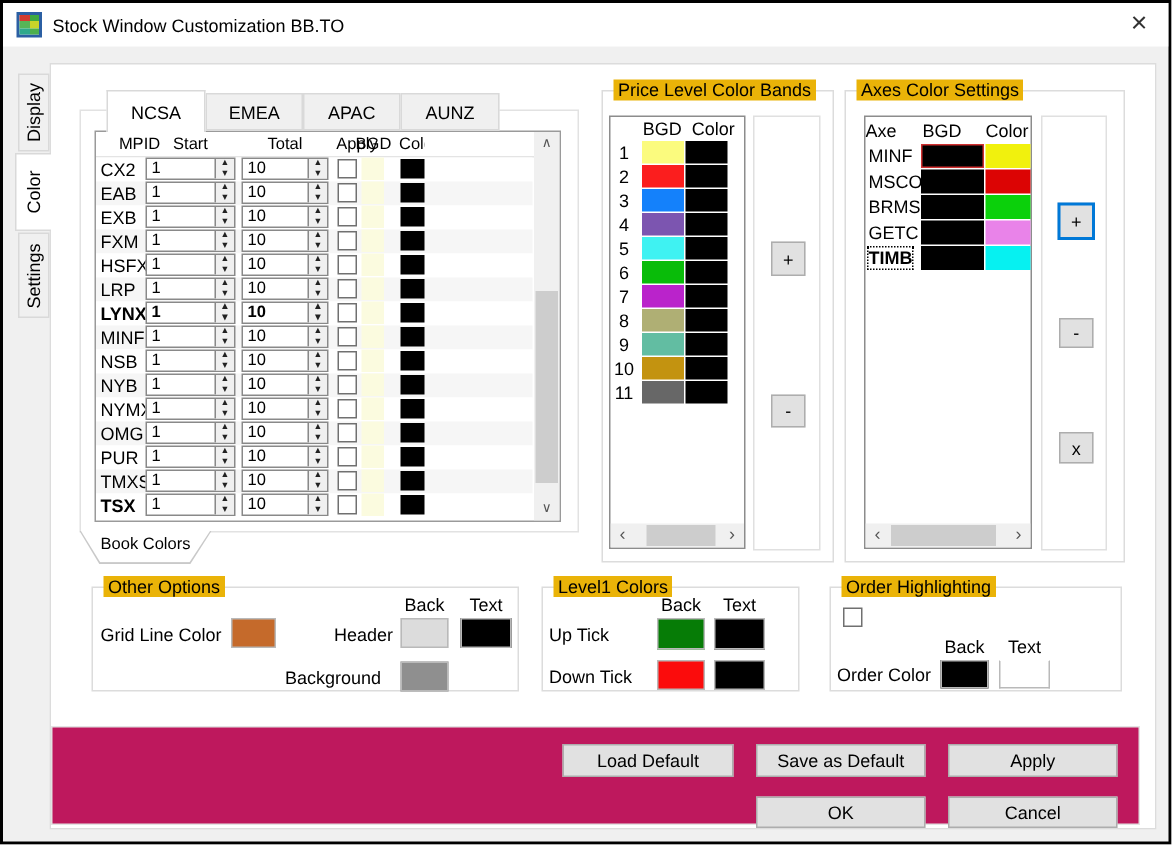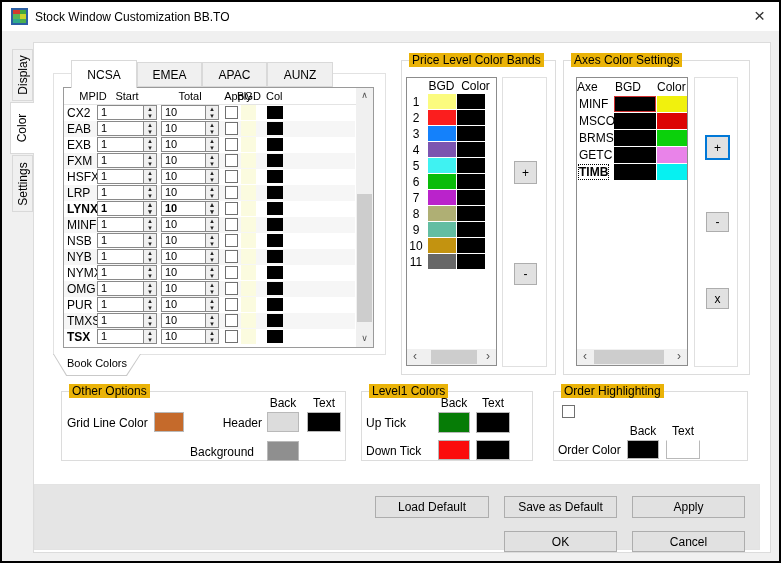--- a/index.html
+++ b/index.html
@@ -121,21 +121,21 @@
 
   
   .other-group { left:27px; top:348px; width:285px; height:70px; }
   .lvl1-group { left:327px; top:348px; width:172px; height:70px; }
   .order-group { left:519px; top:348px; width:195px; height:70px; }
   .groupbox span, .groupbox label { position:absolute; font-size:12px; white-space:nowrap; }
   .swatch { position:absolute; border:1px solid #B9B9B9; }
   .col-head { text-align:center; }
 
   
-  .footer-panel { left:0px; top:441px; width:726px; height:66px; background:#e5e5e5;
+  .footer-panel { left:0px; top:441px; width:726px; height:66px; background:#be185d;
                   border:1px solid #E3E3E3; }
   .push-btn { position:absolute; background:#E1E1E1; border:1px solid #ADADAD; font-size:12px;
               display:flex; align-items:center; justify-content:center; cursor:pointer; }
 </style>
 </head>
 <body>
 
 <div class="dialog">
 
   <div class="titlebar">

